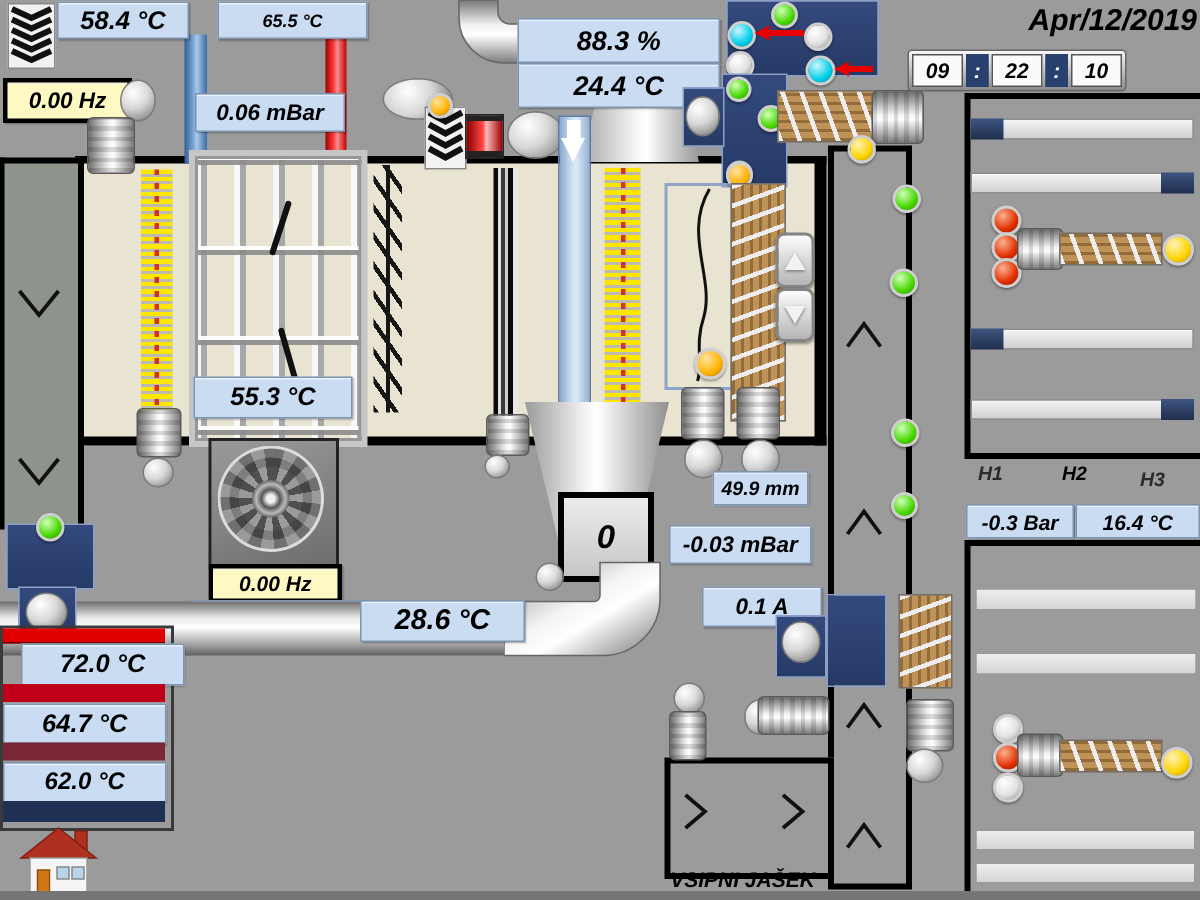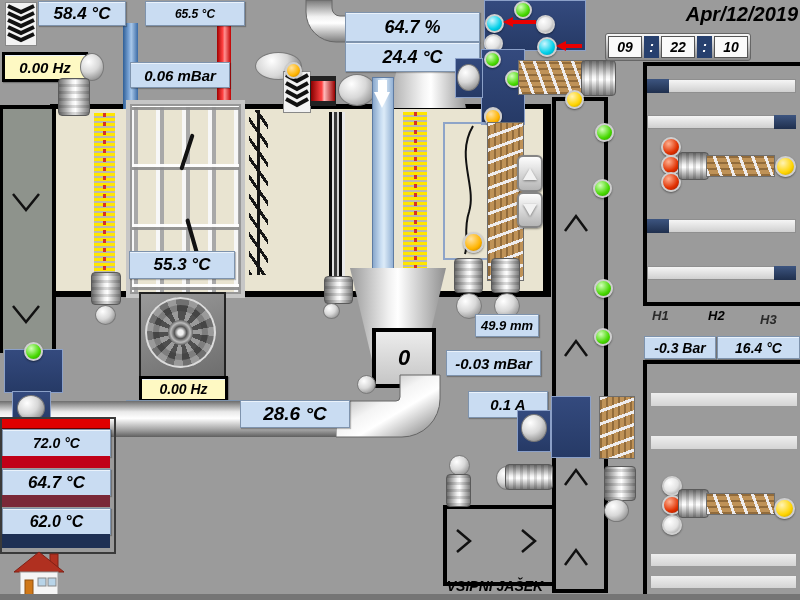--- a/index.html
+++ b/index.html
@@ -116,21 +116,21 @@
             <stop offset=".55" stop-color="#fff"></stop>
             <stop offset="1" stop-color="#7d7d7d"></stop>
           </linearGradient>
         </defs>
       <path d="M8,0 L8,12 A30,30 0 0 0 38,42 L160,42 L160,16 L42,16 A8,8 0 0 1 34,8 L34,0 Z" fill="url(#sil)" stroke="#666" stroke-width="1"></path>
     </svg>
   </div>
   <div class="abs" style="left:388px;top:46px;width:78px;height:62px;background:linear-gradient(90deg,#a8a8a8,#f4f4f4 45%,#ffffff 55%,#989898);
               clip-path:polygon(18% 0,82% 0,100% 100%,0 100%);"></div>
 
-  <div class="lbl" style="left:345px;top:12px;width:133px;height:28px;font-size:18px;">64.7 %</div>
+  <div class="lbl" style="left:345px;top:12px;width:133px;height:28px;font-size:18px;">88.3 %</div>
   <div class="lbl" style="left:345px;top:42px;width:133px;height:28px;font-size:18px;">24.4 °C</div>
 
   <div class="navy" style="left:484px;top:0;width:100px;height:49px;"></div>
   <div class="light green" style="left:514px;top:1px;width:14px;height:14px;"></div>
   <div class="light cyan" style="left:485px;top:14px;width:15px;height:15px;"></div>
   <div class="light white" style="left:536px;top:15px;width:15px;height:15px;"></div>
   <div class="arrow" style="left:503px;top:17px;width:33px;height:10px;">
     <i class="head"></i>
       <i class="shaft"></i>
     </div>
@@ -248,21 +248,21 @@
   </div>
   <div class="lbl" style="left:240px;top:400px;width:108px;height:26px;font-size:19px;">28.6 °C</div>
 
   <div class="navy" style="left:4px;top:349px;width:57px;height:42px;"></div>
   <div class="light green" style="left:24px;top:342px;width:15px;height:15px;"></div>
   <div class="navy" style="left:12px;top:391px;width:37px;height:31px;"></div>
   <div class="sphere" style="left:17px;top:395px;width:26px;height:24px;"></div>
 
   <div class="abs" style="left:0;top:417px;width:112px;height:133px;border:2px solid #3a3a3a;"></div>
   <div class="abs" style="left:2px;top:419px;width:108px;height:9px;background:#e00000;border-bottom:1px solid #600;"></div>
-  <div class="lbl" style="left:2px;top:429px;width:107px;height:26px;font-size:14px;">72.0 °C</div>
+  <div class="lbl" style="left:14px;top:429px;width:107px;height:26px;font-size:17px;">72.0 °C</div>
   <div class="abs" style="left:2px;top:456px;width:108px;height:12px;background:#c00018;"></div>
   <div class="lbl" style="left:2px;top:469px;width:107px;height:25px;font-size:17px;">64.7 °C</div>
   <div class="abs" style="left:2px;top:495px;width:108px;height:12px;background:#7a2838;"></div>
   <div class="lbl" style="left:2px;top:508px;width:107px;height:25px;font-size:16px;">62.0 °C</div>
   <div class="abs" style="left:2px;top:534px;width:108px;height:14px;background:#1e3054;"></div>
 
   <div class="abs" style="left:12px;top:550px;width:54px;height:48px;">
     <svg class="chevsvg" viewBox="0 0 54 48">
       <rect x="38" y="4" width="8" height="14" fill="#b03020" stroke="#802015"></rect>
       <polygon points="2,22 27,2 52,22" fill="#b03020" stroke="#802015"></polygon>

